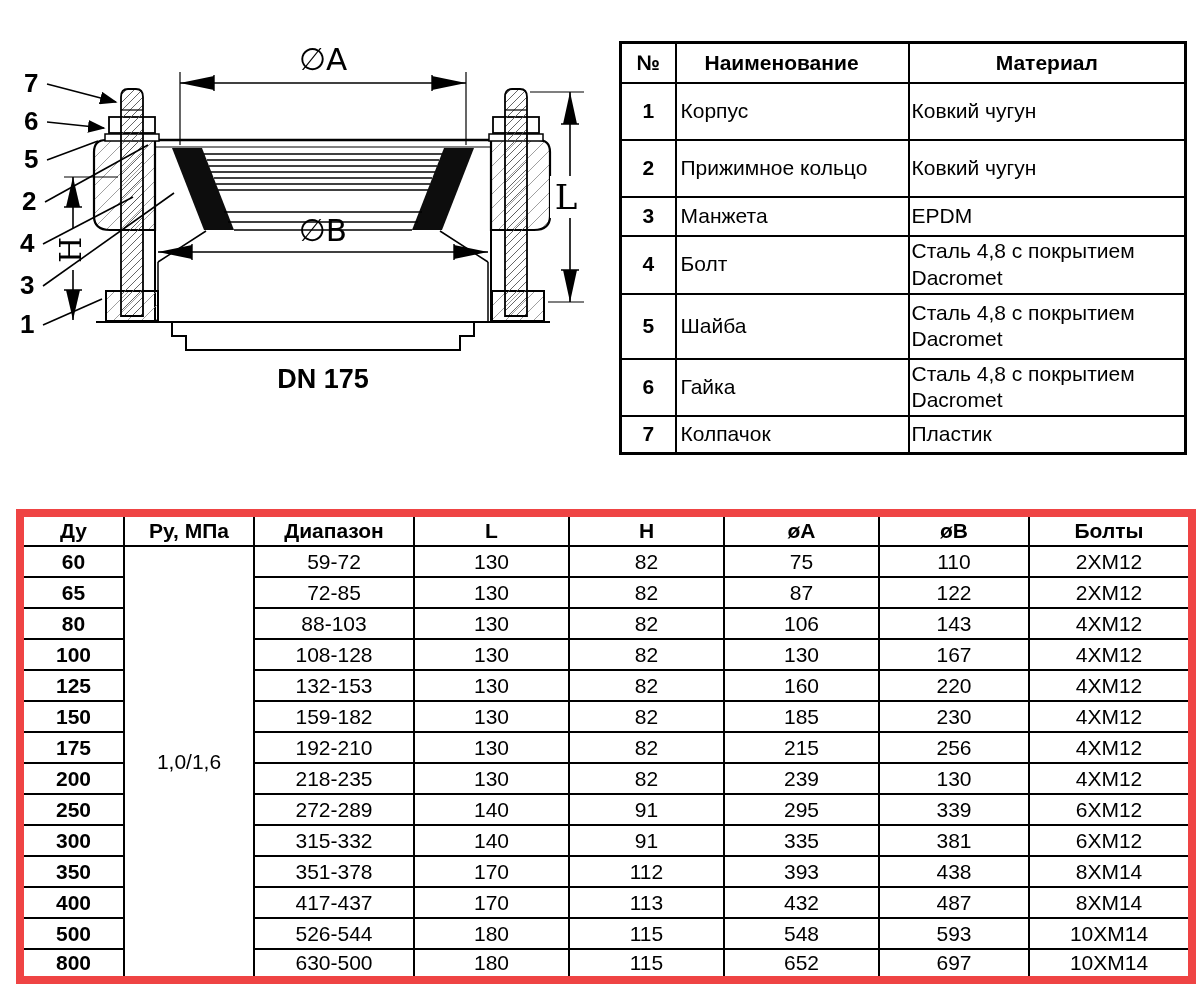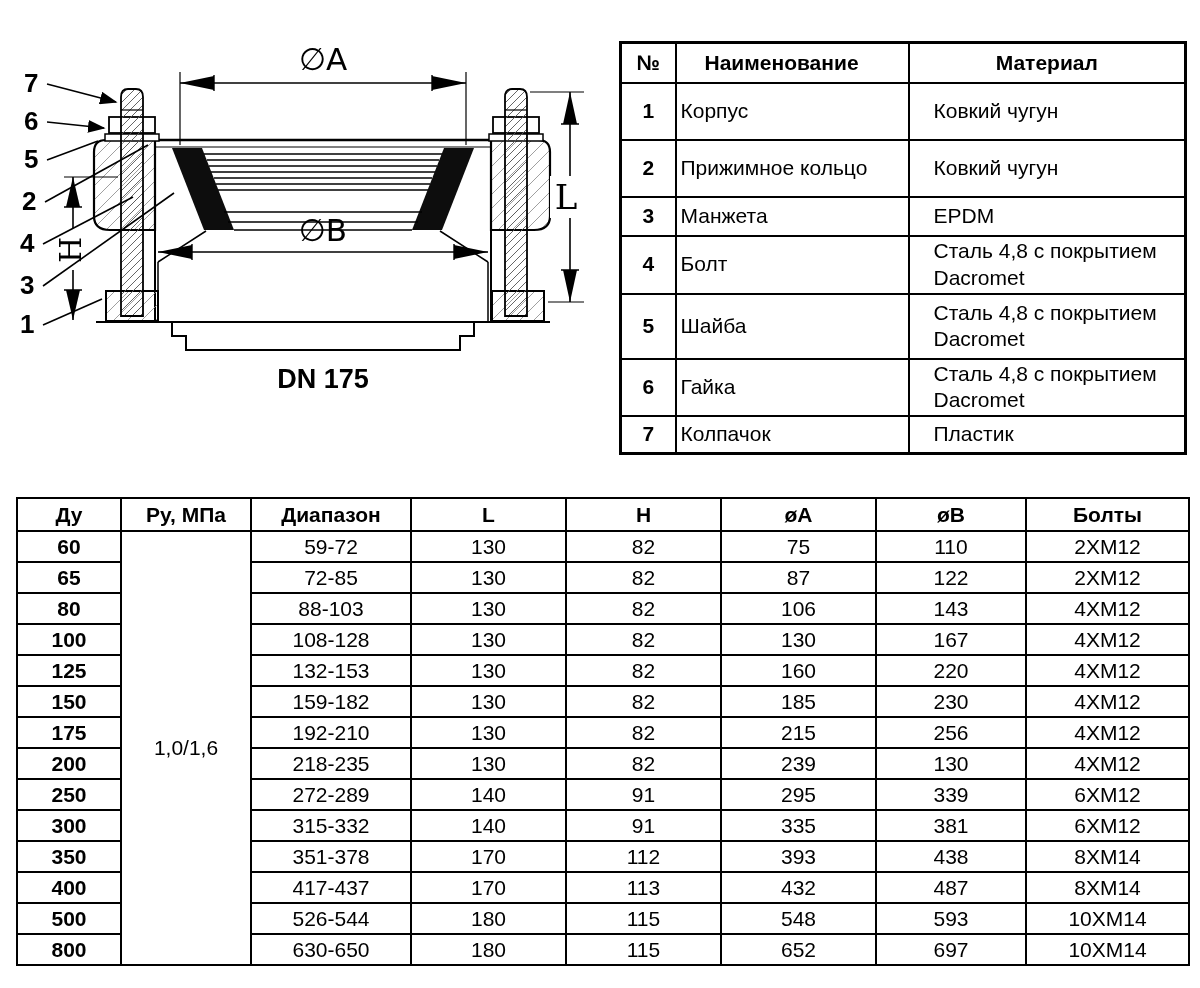--- a/index.html
+++ b/index.html
@@ -30,38 +30,38 @@
     background: #fff;
     vertical-align: middle;
     line-height: 1.25;
   }
   .parts-table { border: 3px solid #000; }
   .parts-table thead tr { height: 40px; }
   .parts-table th { font-weight: bold; text-align: center; }
   .parts-table th.h-name { text-align: left; padding-left: 28px; }
   .parts-table td.p-num { text-align: center; font-weight: bold; }
   .parts-table td.p-name { text-align: left; padding-left: 4px; }
-  .parts-table td.p-material { text-align: left; padding-left: 24px; margin-left: 46px; }
+  .parts-table td.p-material { text-align: left; padding-left: 2px; margin-left: 46px; }
   .parts-table tbody tr:nth-child(1) { height: 57px; }
   .parts-table tbody tr:nth-child(2) { height: 57px; }
   .parts-table tbody tr:nth-child(3) { height: 39px; }
   .parts-table tbody tr:nth-child(4) { height: 58px; }
   .parts-table tbody tr:nth-child(5) { height: 65px; }
   .parts-table tbody tr:nth-child(6) { height: 57px; }
   .parts-table tbody tr:nth-child(7) { height: 38px; }
 
   
   .spec-table {
     position: absolute; left: 16px; top: 497px;
     width: 1172px;
     border-collapse: collapse;
     table-layout: fixed;
     font-size: 21px;
   }
-  .spec-table { border: 2px solid #ef4444; }
+  .spec-table { border: 8px solid #ef4444; margin-top: 12px; }
   .spec-table th, .spec-table td {
     border: 2px solid #000;
     padding: 0;
     text-align: center;
     vertical-align: middle;
     background: #fff;
   }
   .spec-table thead tr { height: 33px; }
   .spec-table th { font-weight: bold; }
   .spec-table tbody tr { height: 31px; }
@@ -390,21 +390,21 @@
           <td class="c-dn">500</td>
           <td class="c-val">526-544</td>
           <td class="c-val">180</td>
           <td class="c-val">115</td>
           <td class="c-val">548</td>
           <td class="c-val">593</td>
           <td class="c-val">10ХМ14</td>
         </tr>
         <tr>
           <td class="c-dn">800</td>
-          <td class="c-val">630-650</td>
+          <td class="c-val">630-500</td>
           <td class="c-val">180</td>
           <td class="c-val">115</td>
           <td class="c-val">652</td>
           <td class="c-val">697</td>
           <td class="c-val">10ХМ14</td>
         </tr>
       </tbody>
   </table>
 
 </div>

